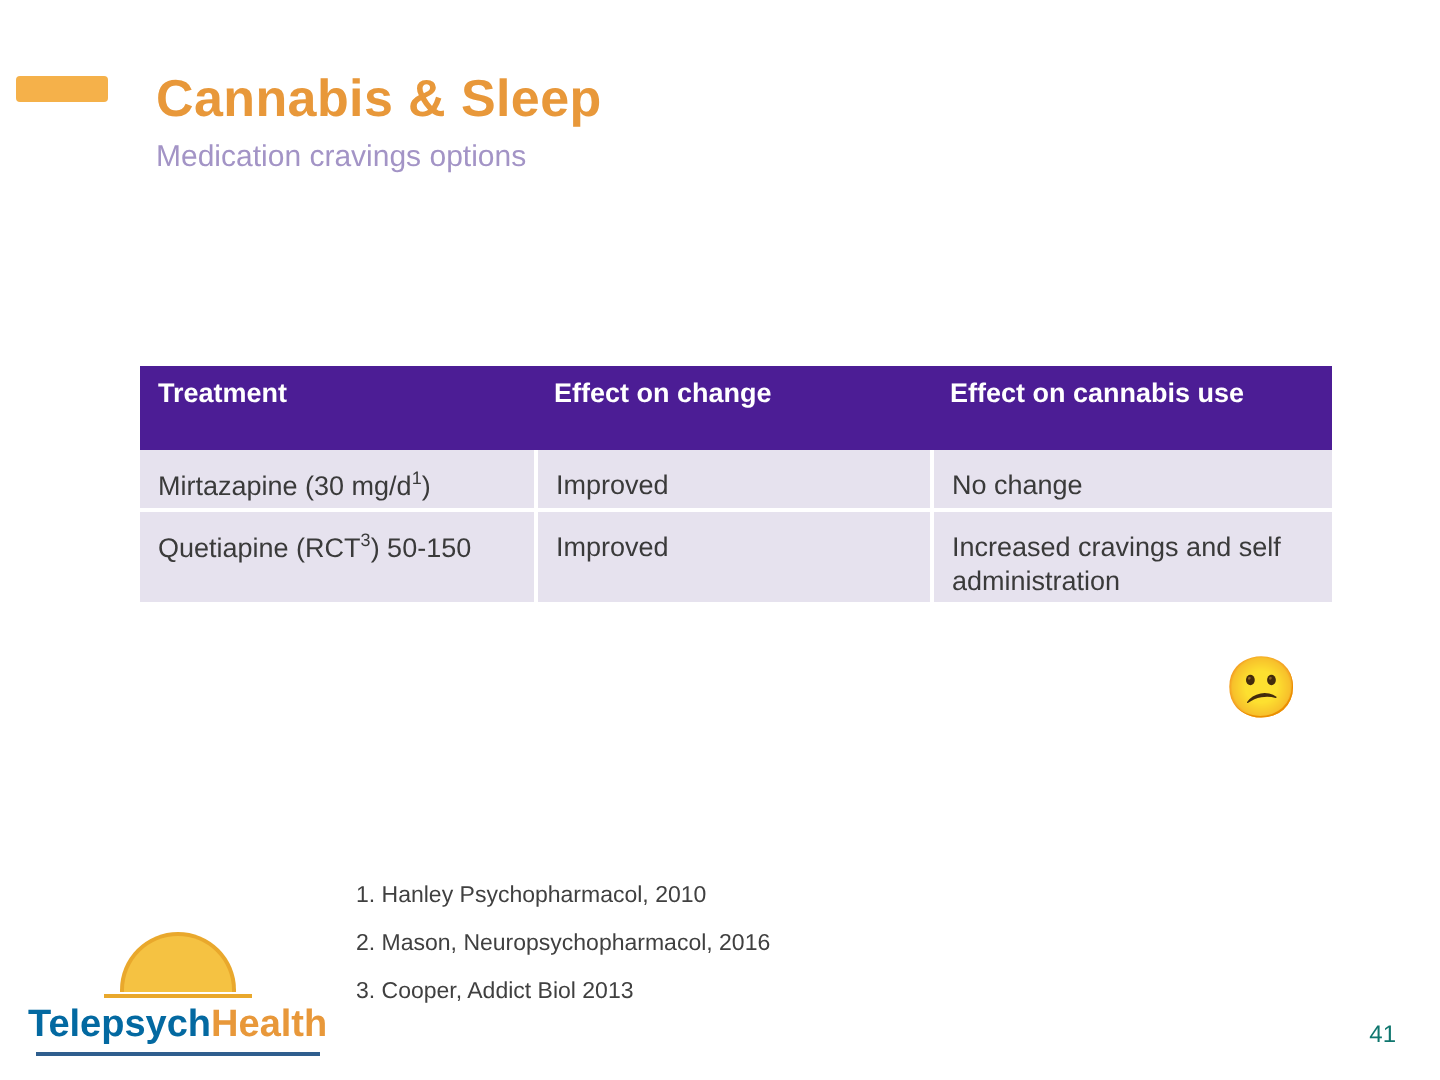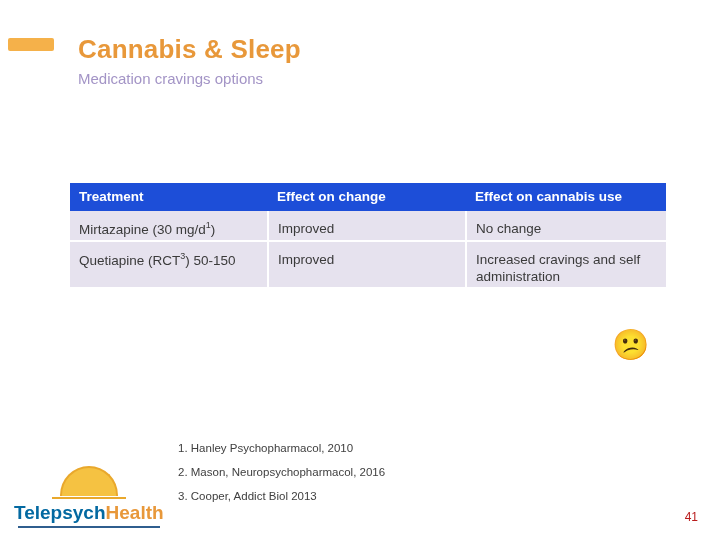--- a/index.html
+++ b/index.html
@@ -56,26 +56,26 @@
     left: 70px;
     top: 183px;
     width: 542px;
   }
   table.data {
     border-collapse: collapse;
     width: 542px;
     table-layout: fixed;
   }
   table.data th {
-    background: #1d4ed8;
+    background: #4c1d95;
     color: #ffffff;
     font-size: 13.5px;
     font-weight: bold;
     text-align: left;
-    padding: 6px 9px 7px 9px;
+    padding: 6px 9px 21px 9px;
     border: none;
     vertical-align: middle;
   }
   table.data td {
     background: #e6e2ee;
     color: #3a3a3a;
     font-size: 13.5px;
     padding: 9px 9px 2px 9px;
     vertical-align: top;
     border-bottom: 2px solid #ffffff;
@@ -164,21 +164,21 @@
     height: 2px;
     background: #2f5e8e;
   }
 
   
   .page-number {
     position: absolute;
     right: 22px;
     top: 510px;
     font-size: 12px;
-    color: #b91c1c;
+    color: #0f766e;
   }
 </style>
 </head>
 <body>
 
 <div class="slide">
 
   <div class="accent-bar"></div>
 
   <div class="title">Cannabis &amp; Sleep</div>

